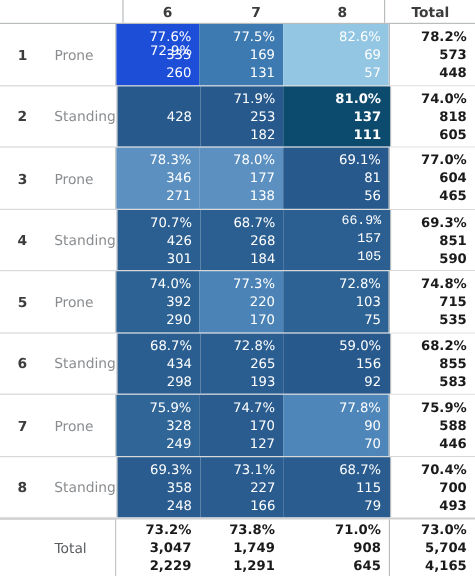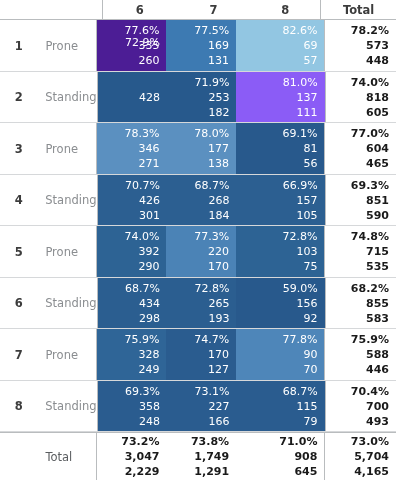--- a/index.html
+++ b/index.html
@@ -106,21 +106,21 @@
     <div class="hdr-cell">6</div>
     <div class="hdr-cell">7</div>
     <div class="hdr-cell c8">8</div>
     <div class="hdr-cell total">Total</div>
   </div>
 
   <div id="rows-container">
       <div class="row data-row">
         <div class="rownum">1</div>
         <div class="poslabel">Prone</div>
-        <div class="cell" style="background: #4c1d95;">
+        <div class="cell" style="background: #1d4ed8;">
           <span class="v">77.6%</span>
           <span class="v">335</span>
           <span class="v">260</span>
         </div>
         <div class="cell" style="background: rgb(61, 122, 178);">
           <span class="v">77.5%</span>
           <span class="v">169</span>
           <span class="v">131</span>
         </div>
         <div class="cell c8" style="background: rgb(146, 198, 226);">
@@ -140,21 +140,21 @@
         <div class="cell" style="background: rgb(39, 89, 140); gap: 40px;">
           <span class="v">72.9%</span>
           <span class="v">428</span>
           <span class="v">312</span>
         </div>
         <div class="cell" style="background: rgb(39, 89, 140);">
           <span class="v">71.9%</span>
           <span class="v">253</span>
           <span class="v">182</span>
         </div>
-        <div class="cell c8" style="background: #8b5cf6;">
+        <div class="cell c8" style="background: #0c4a6e; font-weight: bold;">
           <span class="v">81.0%</span>
           <span class="v">137</span>
           <span class="v">111</span>
         </div>
         <div class="cell total-col">
           <span class="v">74.0%</span>
           <span class="v">818</span>
           <span class="v">605</span>
         </div>
       </div>
@@ -188,21 +188,21 @@
         <div class="cell" style="background: rgb(44, 95, 145);">
           <span class="v">70.7%</span>
           <span class="v">426</span>
           <span class="v">301</span>
         </div>
         <div class="cell" style="background: rgb(44, 95, 145);">
           <span class="v">68.7%</span>
           <span class="v">268</span>
           <span class="v">184</span>
         </div>
-        <div class="cell c8" style="background: rgb(44, 95, 145);">
+        <div class="cell c8" style="background: rgb(44, 95, 145); font-family: Liberation Mono, monospace;">
           <span class="v">66.9%</span>
           <span class="v">157</span>
           <span class="v">105</span>
         </div>
         <div class="cell total-col">
           <span class="v">69.3%</span>
           <span class="v">851</span>
           <span class="v">590</span>
         </div>
       </div>

